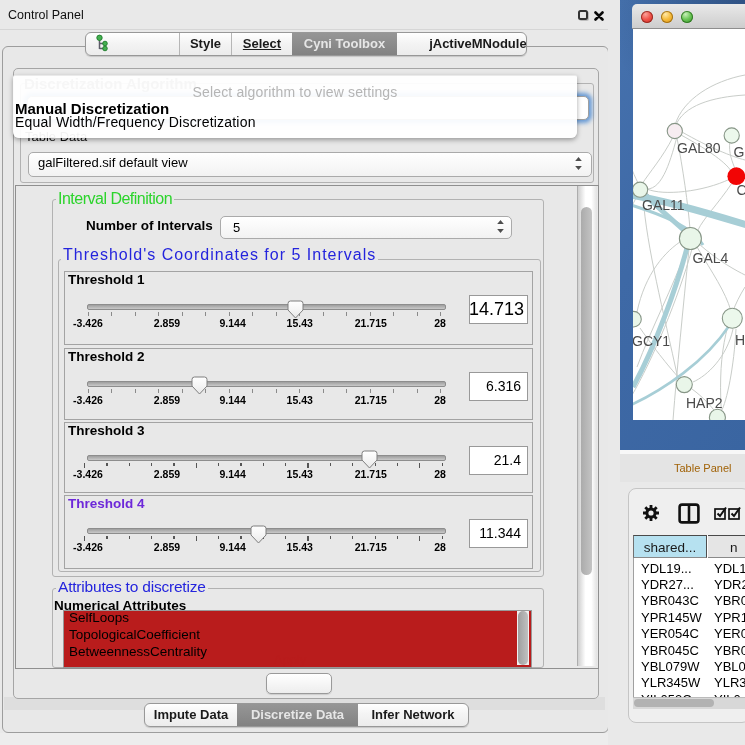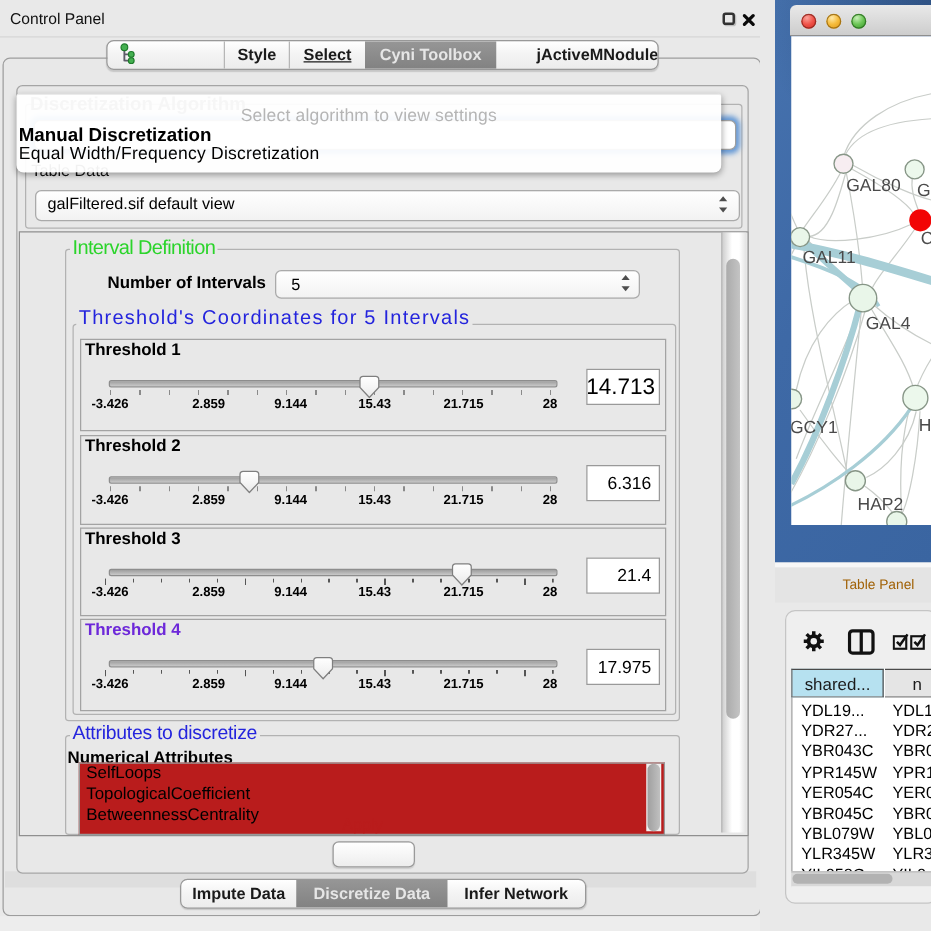--- a/index.html
+++ b/index.html
@@ -163,21 +163,21 @@
   <defs>
       <linearGradient id="th4" x1="0" y1="0" x2="0" y2="1">
         <stop offset="0" stop-color="#ffffff"></stop>
         <stop offset="0.55" stop-color="#f4f4f4"></stop>
         <stop offset="1" stop-color="#e8e8e8"></stop>
       </linearGradient>
     </defs>
   <path d="M3.5 1 L13.5 1 Q16 1 16 3.5 L16 10 L8.5 18 L1 10 L1 3.5 Q1 1 3.5 1 Z" fill="url(#th4)" stroke="#7f7f7f" stroke-width="1"></path>
 </svg>
 <div class="abs" style="left:469px;top:519px;width:59px;height:29px;background:#fff;border:1px solid #999;box-sizing:border-box;"></div>
-<div class="abs txt" style="left:469px;top:519px;width:52px;height:29px;line-height:29px;text-align:right;font-size:14px;color:#000;">17.975</div>
+<div class="abs txt" style="left:469px;top:519px;width:52px;height:29px;line-height:29px;text-align:right;font-size:14px;color:#000;">11.344</div>
 
 <div class="abs" style="left:52px;top:588px;width:490px;height:78px;border:1px solid #b2b2b2;border-radius:3px;"></div>
 <div class="abs txt" style="left:56px;top:578px;font-size:15.5px;letter-spacing:-0.2px;color:#2424dd;background:#e8e8e8;padding:0 2px;">Attributes to discretize</div>
 <div class="abs txt" style="left:54px;top:598px;font-size:13.5px;font-weight:bold;color:#000;">Numerical Attributes</div>
 <div class="abs" style="left:63px;top:610px;width:467px;height:56px;background:#b91c1c;border:1px solid #999;overflow:hidden;">
   <div class="txt" style="margin:-2px 0 0 5px;font-size:13.5px;line-height:17px;color:#000;">SelfLoops<br>TopologicalCoefficient<br>BetweennessCentrality</div>
 </div>
 <div class="abs" style="left:517px;top:611px;width:12px;height:54px;background:#f0f0f0;"></div>
 <div class="abs" style="left:518px;top:611px;width:10px;height:54px;background:linear-gradient(90deg,#9f9f9f,#c0c0c0);border-radius:5px;"></div>
 

